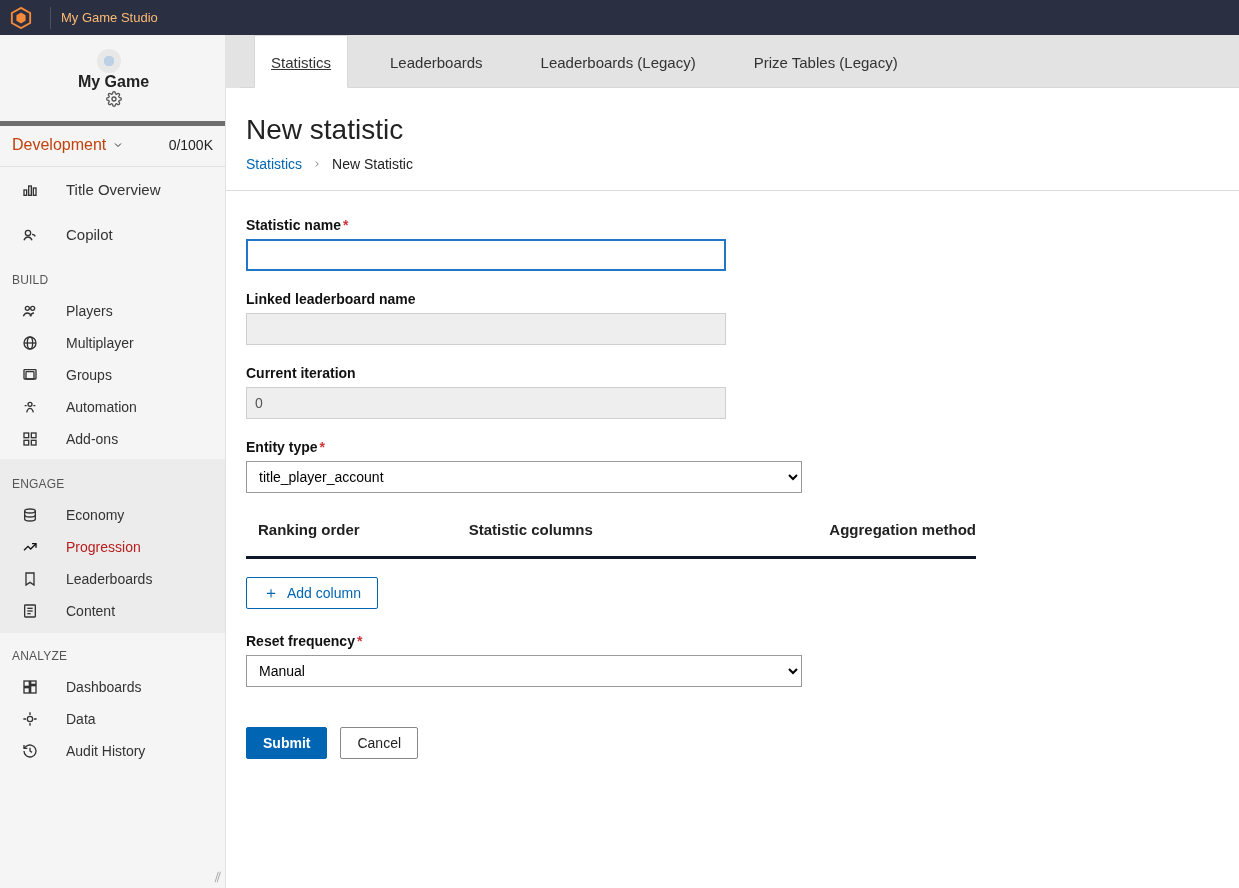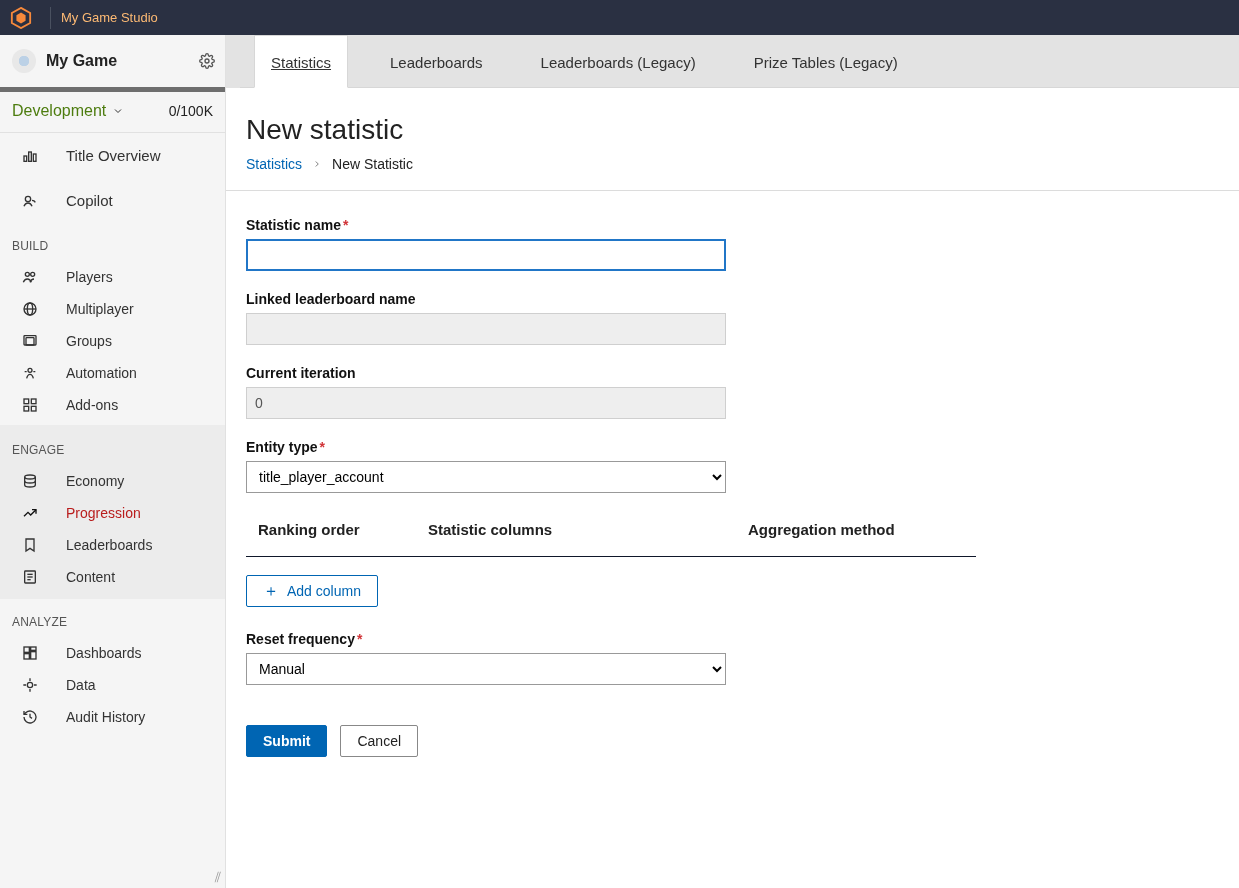--- a/index.html
+++ b/index.html
@@ -7,29 +7,29 @@
   
   .topbar { display:flex; align-items:center; height:35px; background:#2a3042; color:#e8eaed; padding:0 10px; }
   .topbar .logo { width:22px; height:22px; margin-right:8px; display:flex; align-items:center; justify-content:center;}
   .topbar .divider { width:1px; height:22px; background:#4a5160; margin:0 10px;}
   .topbar .studio { font-size:13px; color:#fdba74;}
   
   .shell { display:flex; height:calc(100% - 35px); }
   .sidebar { width:226px; min-width:226px; background:#f5f5f5; border-right:1px solid #e1e1e1; display:flex; flex-direction:column; position:relative;}
   .main { flex:1; display:flex; flex-direction:column; overflow:auto; }
   
-  .game-header { display:flex; align-items:center; padding:14px 10px 14px 12px; background:#f5f5f5;}
+  .game-header { display:flex; align-items:center; padding:14px 10px 14px 12px; background:#f5f5f5;flex-direction:column;}
   .game-header .game-icon { width:24px; height:24px; background:
     radial-gradient(circle at center,#bcd1e6 30%,transparent 31%),
     #e8e8e8; border-radius:50%; margin-right:10px; position:relative;}
   .game-header .game-icon::before,.game-header .game-icon::after{content:"";position:absolute;background:#bcd1e6;}
   .game-header .game-name { font-size:16px; font-weight:600; color:#222; flex:1;}
   .game-header .gear { color:#555; cursor:pointer; }
   .env-row { display:flex; align-items:center; justify-content:space-between; padding:10px 12px 12px; border-bottom:1px solid #e1e1e1;}
-  .env-row .env { font-size:16px; display:flex; align-items:center; gap:6px; color:#4d7c0f; cursor:pointer;}
+  .env-row .env { font-size:16px; display:flex; align-items:center; gap:6px; color:#c2410c; cursor:pointer;}
   .env-row .count { font-size:14px; color:#222;}
   .gray-bar { height:5px; background:#6e6e6e; margin:0;}
   
   .nav { overflow:auto; flex:1;}
   .nav-item { display:flex; align-items:center; gap:28px; padding:8px 20px 8px 22px; color:#333; cursor:pointer; font-size:14px;}
   .nav-item .ico { width:16px; height:16px; display:flex; align-items:center; justify-content:center; color:#333;}
   .nav-item.big { padding:14px 20px 14px 22px; font-size:15px;}
   .nav-section { padding:6px 0 6px 0; background:#ececec;}
   .nav-section-plain { padding:4px 0 4px 0; }
   .nav-section-label { padding:12px 12px 8px; font-size:12px; color:#555; letter-spacing:0.2px;}
@@ -48,22 +48,22 @@
   .breadcrumb a { color:#0065b3; text-decoration:none;}
   .breadcrumb .sep { color:#666; }
   .hr { border:none; border-top:1px solid #dcdcdc; margin:0 -0px 26px -20px;}
   .form-col { max-width:730px;}
   .field { margin-bottom:20px;}
   .field label { display:block; font-size:14px; font-weight:600; margin-bottom:6px; color:#111;}
   .req { color:#d13438; margin-left:2px; font-weight:600;}
   .input { width:480px; height:32px; padding:4px 8px; font-size:14px; border:1px solid #999; background:#fff; }
   .input.focused { border:1px solid #2176c7; box-shadow:0 0 0 1px #2176c7 inset;}
   .input[readonly], .input.readonly { background:#eeeeee; color:#555; border:1px solid #cfcfcf;}
-  select.input { width:480px; height:32px;}
-  .col-headers { display:flex; gap:0; padding:8px 0 18px 12px; border-bottom:1px solid #0f172a; margin-bottom:18px;}
+  select.input { width:556px; height:32px;}
+  .col-headers { display:flex; gap:0; padding:8px 0 18px 12px; border-bottom:3px solid #0f172a; margin-bottom:18px;justify-content:space-between;}
   .col-headers div { font-weight:600; font-size:15px;}
   .col-headers .c1{width:170px;}
   .col-headers .c2{width:320px;}
   .col-headers .c3{}
   .btn { display:inline-flex; align-items:center; justify-content:center; height:32px; padding:0 16px; font-size:14px; border-radius:2px; cursor:pointer;}
   .btn-outline { background:#fff; color:#0065b3; border:1px solid #0065b3;}
   .btn-outline .plus { font-size:16px; margin-right:8px; font-weight:300;}
   .btn-primary { background:#0065b3; color:#fff; border:1px solid #0065b3; font-weight:600;}
   .btn-secondary { background:#fff; color:#222; border:1px solid #888;}
   .actions { display:flex; gap:13px; margin-top:40px;}

